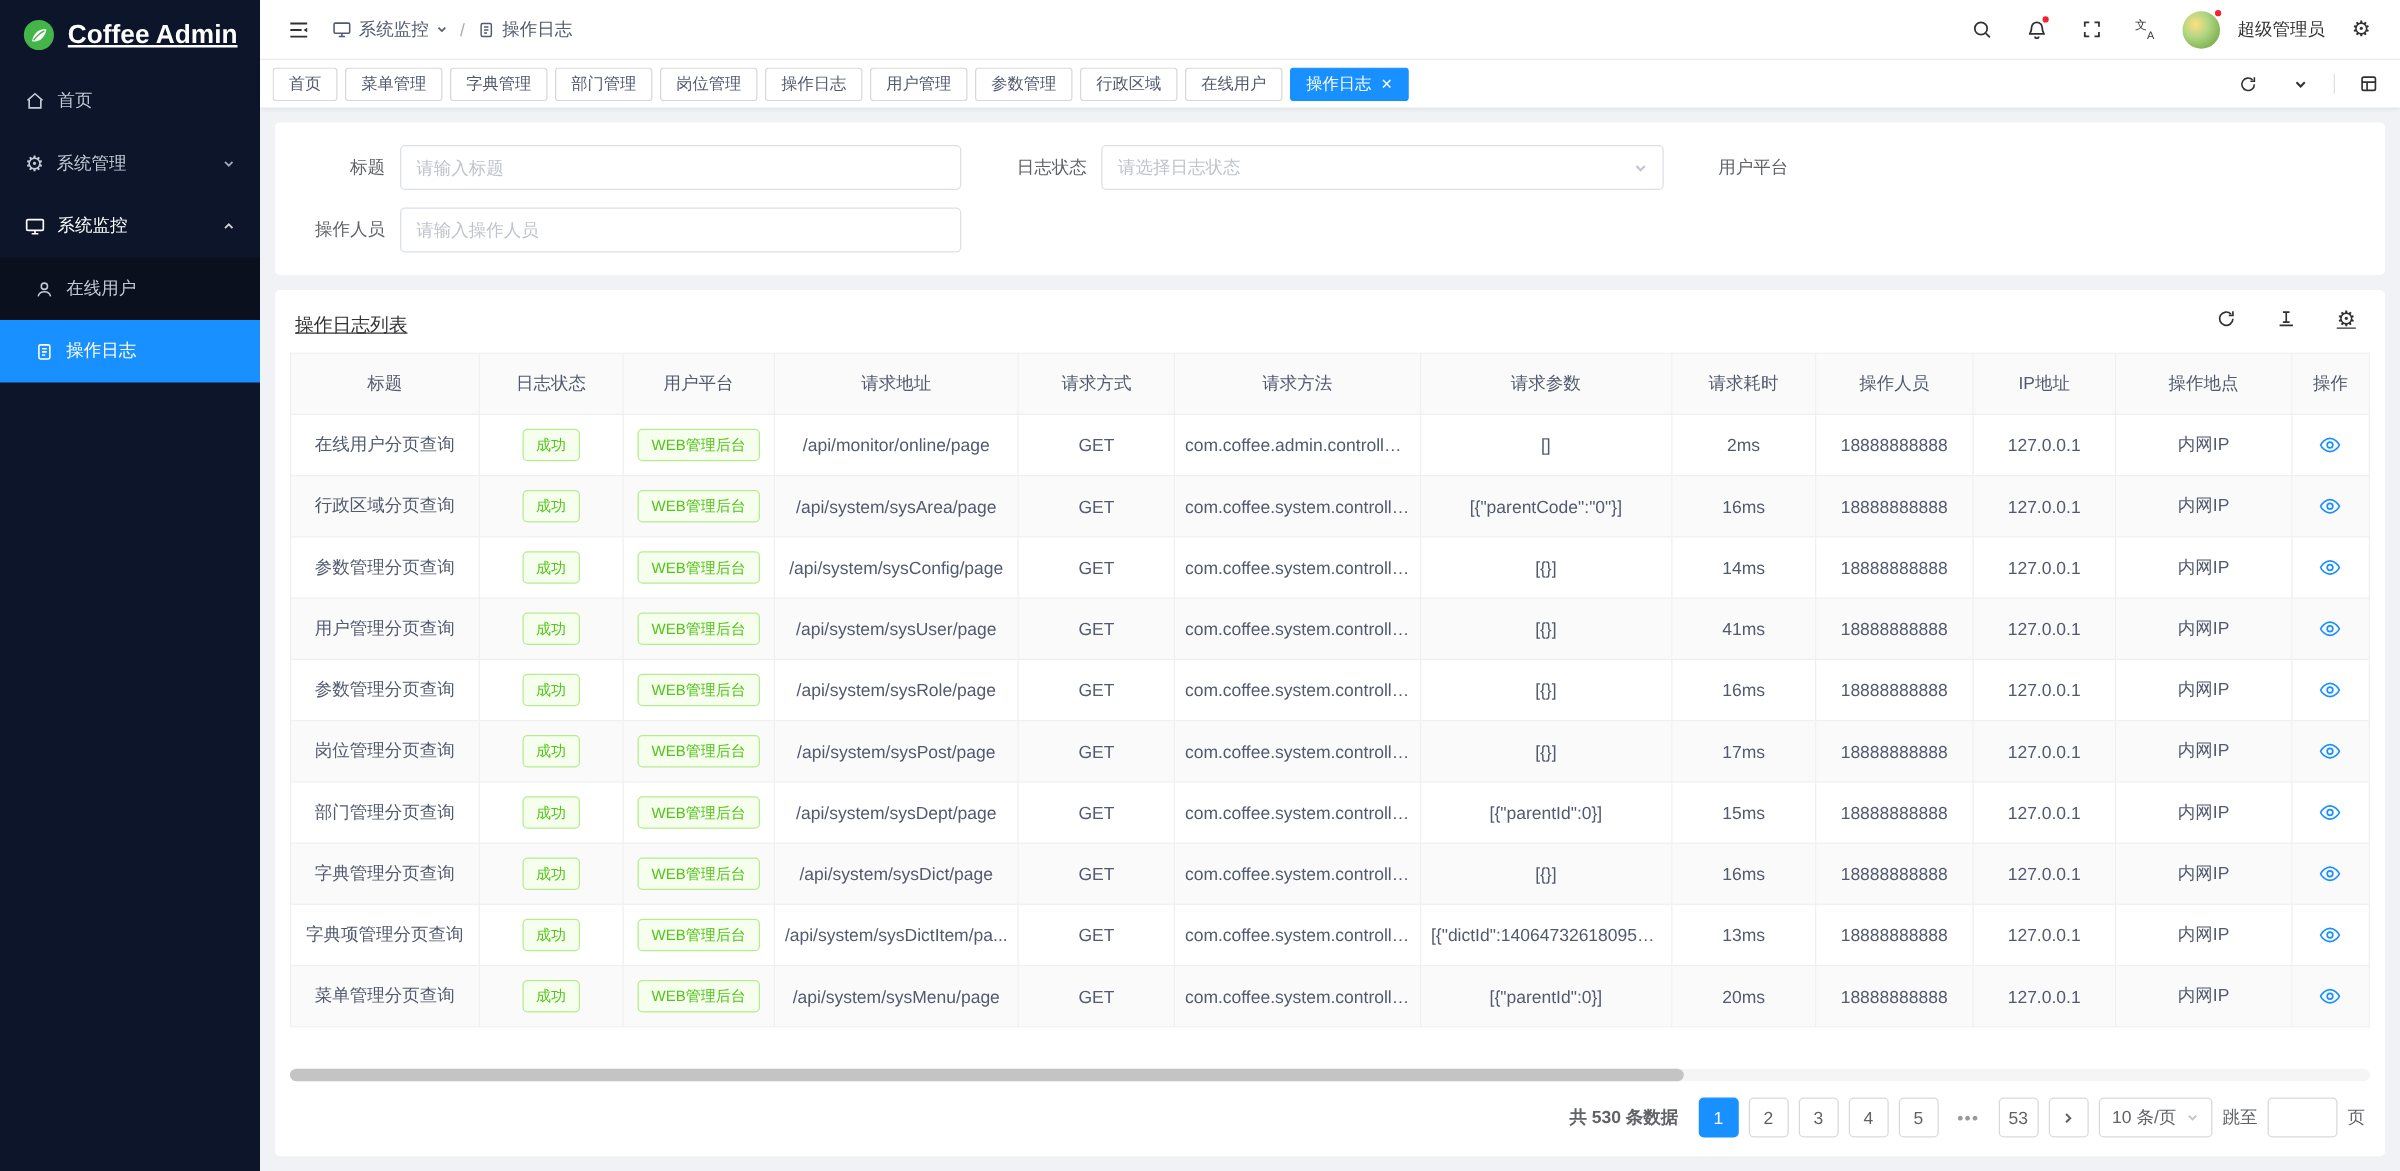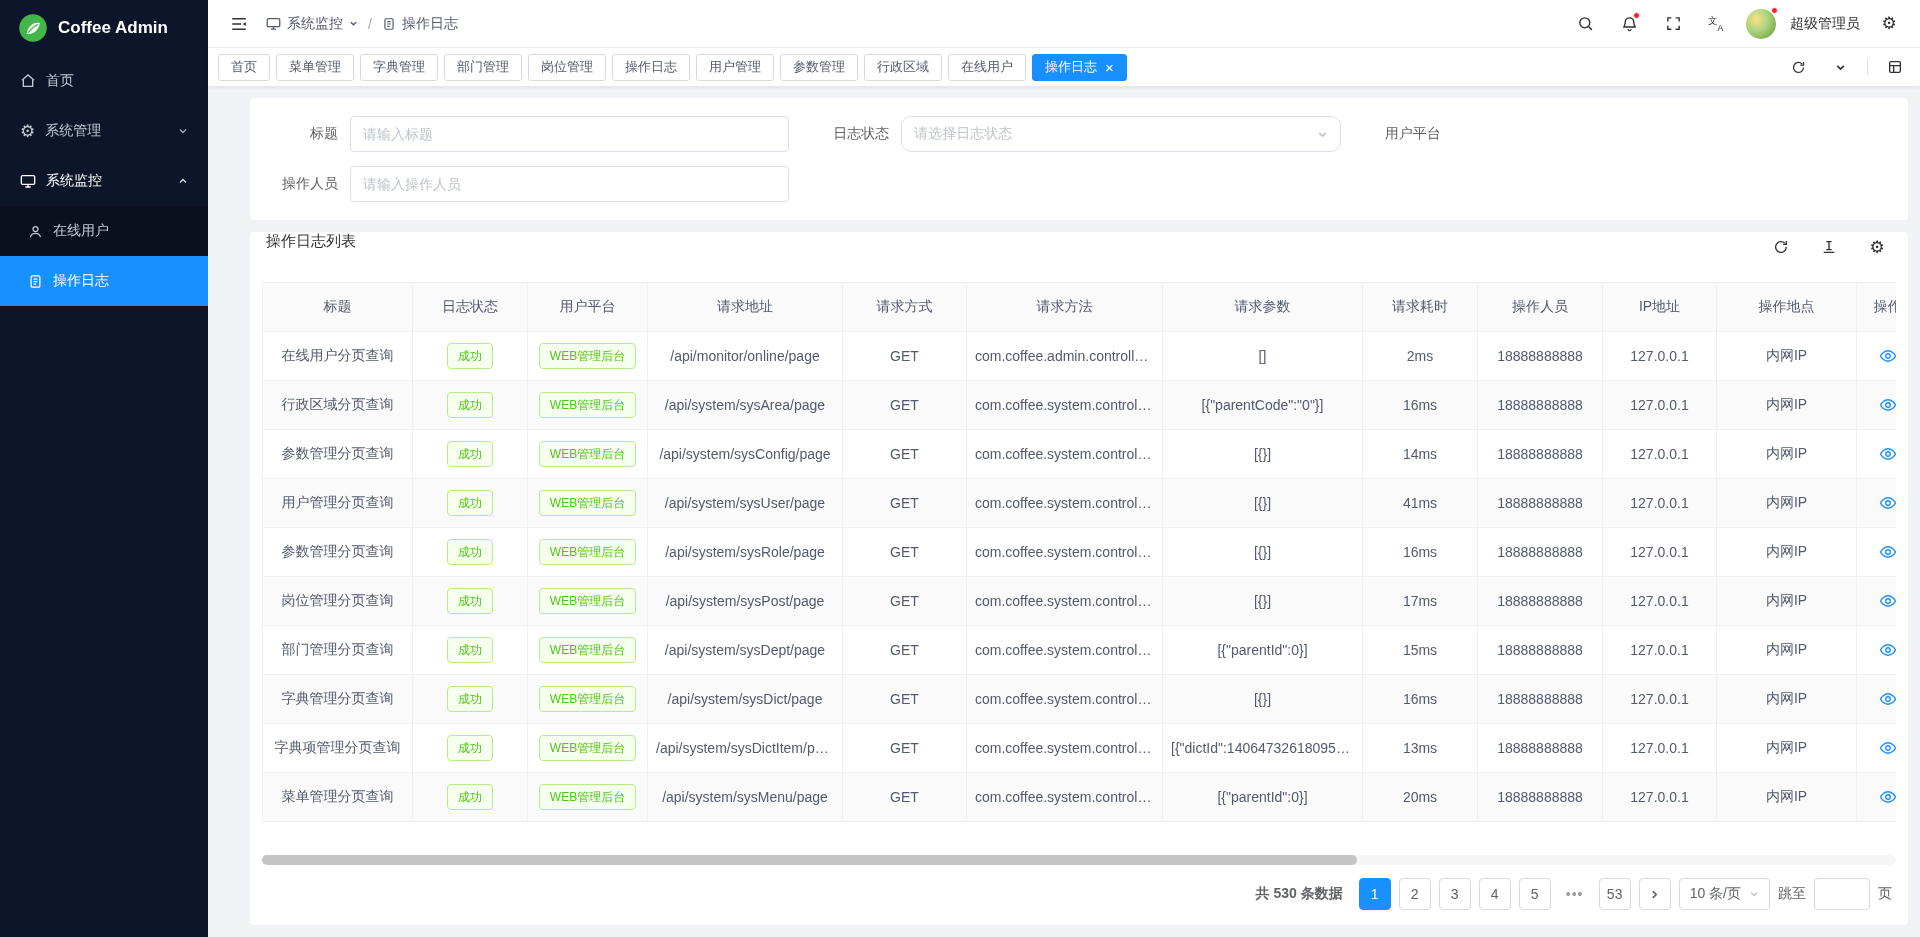--- a/index.html
+++ b/index.html
@@ -3,21 +3,21 @@
 <meta charset="utf-8">
 <style>
   * { box-sizing: border-box; margin: 0; padding: 0; }
   html, body { width: 1920px; height: 937px; overflow: hidden; }
   body { font-family: "Liberation Sans", "DejaVu Sans", sans-serif; font-size: 14px; color: #333; background: #f0f2f5; }
   .app { width: 1920px; height: 937px; display: flex; overflow: hidden; }
 
   
   .sidebar { width: 208px; flex-shrink: 0; background: #0c1529; color: #c3cad6; display: flex; flex-direction: column; }
   .logo { height: 56px; display: flex; align-items: center; gap: 10px; padding: 0 18px; flex-shrink: 0; }
-  .logo-text { color: #fff; font-size: 17px; font-weight: bold; white-space: nowrap; }
+  .logo-text { color: #fff; font-size: 21px; font-weight: bold; white-space: nowrap; text-decoration: underline; }
   .menu-item { height: 50px; display: flex; align-items: center; gap: 10px; padding: 0 20px; font-size: 14px; cursor: pointer; white-space: nowrap; }
   .menu-item .chev { margin-left: auto; opacity: .8; }
   .menu-item.open { color: #fff; }
   .submenu { background: #0a101e; }
   .submenu .menu-item { padding-left: 28px; }
   .submenu .menu-item.active { background: #1890ff; color: #fff; }
   .gear-glyph { font-size: 17px; line-height: 1; }
 
   
   .main { flex: 1; min-width: 0; display: flex; flex-direction: column; background: #f0f2f5; }
@@ -35,40 +35,40 @@
   
   .tabbar { height: 38px; background: #fff; display: flex; align-items: center; padding: 0 10px; box-shadow: 0 1px 4px rgba(0,21,41,.08); position: relative; z-index: 2; flex-shrink: 0; }
   .tabs { display: flex; align-items: center; gap: 6px; flex: 1; overflow: hidden; }
   .tab { height: 27px; padding: 0 12px; background: #fff; border: 1px solid #d9d9d9; border-radius: 3px; display: inline-flex; align-items: center; gap: 8px; font-size: 13px; color: #515a6e; cursor: pointer; white-space: nowrap; }
   .tab.active { background: #1890ff; border-color: #1890ff; color: #fff; }
   .tab-close { font-size: 15px; line-height: 1; cursor: pointer; }
   .tab-actions { display: flex; align-items: center; gap: 12px; color: #515a6e; padding-left: 10px; }
   .divider { width: 1px; height: 16px; background: #e0e0e0; }
 
   
-  .content { flex: 1; min-height: 0; padding: 12px 12px 0; display: flex; flex-direction: column; margin-left: 30px; }
+  .content { flex: 1; min-height: 0; padding: 12px 12px 0; display: flex; flex-direction: column; }
   .card { background: #fff; border-radius: 4px; }
 
   .filter-card { padding: 18px 16px; flex-shrink: 0; }
   .filter-grid { display: grid; grid-template-columns: 1fr 1fr 1fr; column-gap: 28px; row-gap: 14px; }
   .field { display: flex; align-items: center; min-width: 0; }
   .field label { width: 84px; flex-shrink: 0; text-align: right; padding-right: 12px; color: #606266; }
   .control { flex: 1; min-width: 0; height: 36px; border: 1px solid #dcdfe6; border-radius: 4px; padding: 0 12px; font-size: 14px; color: #333; outline: none; background: #fff; font-family: inherit; }
   .control::placeholder { color: #bfc4cc; }
-  .select { display: flex; align-items: center; justify-content: space-between; cursor: pointer; gap: 8px; border-radius: 10px; }
+  .select { display: flex; align-items: center; justify-content: space-between; cursor: pointer; gap: 8px; }
   .select .ph { color: #bfc4cc; overflow: hidden; white-space: nowrap; }
   .select .chev { color: #c0c4cc; flex-shrink: 0; }
   .actions { grid-column: 3; display: flex; align-items: center; justify-content: flex-end; gap: 12px; }
   .btn { height: 34px; padding: 0 15px; border: 1px solid #d9d9d9; border-radius: 4px; background: #fff; display: inline-flex; align-items: center; gap: 7px; font-size: 14px; color: #333; cursor: pointer; font-family: inherit; }
   .btn.primary { background: #1890ff; border-color: #1890ff; color: #fff; }
   .collapse-link { color: #1890ff; display: inline-flex; align-items: center; gap: 5px; cursor: pointer; white-space: nowrap; }
 
   
   .table-card { margin: 12px 0; flex: 1; min-height: 0; display: flex; flex-direction: column; }
-  .panel-head { height: 50px; display: flex; align-items: flex-start; padding: 0 16px; flex-shrink: 0; }
+  .panel-head { height: 50px; display: flex; align-items: flex-end; padding: 12px 16px; flex-shrink: 0; text-decoration: underline; }
   .panel-title { font-size: 15px; color: #303133; }
   .panel-tools { margin-left: auto; display: flex; align-items: center; gap: 18px; color: #515a6e; }
   .table-wrap { margin: 0 12px; overflow: hidden; }
   table { width: 100%; border-collapse: collapse; table-layout: fixed; }
   th, td { border: 1px solid #f0f0f0; height: 49px; padding: 0 8px; text-align: center; font-size: 14px; white-space: nowrap; overflow: hidden; text-overflow: ellipsis; }
   th { background: #fafafa; color: #515a6e; font-weight: 500; }
   td { color: #515a6e; }
   tbody tr:nth-child(even) td { background: #fafafa; }
   .sticky-col { border-left: 1px solid #e4e4e4; box-shadow: -7px 0 7px -5px rgba(0,0,0,.16); }
   .badge { display: inline-block; padding: 3px 10px; border: 1px solid #b7eb8f; background: #f6ffed; color: #52c41a; border-radius: 4px; font-size: 12px; line-height: 1.5; }

